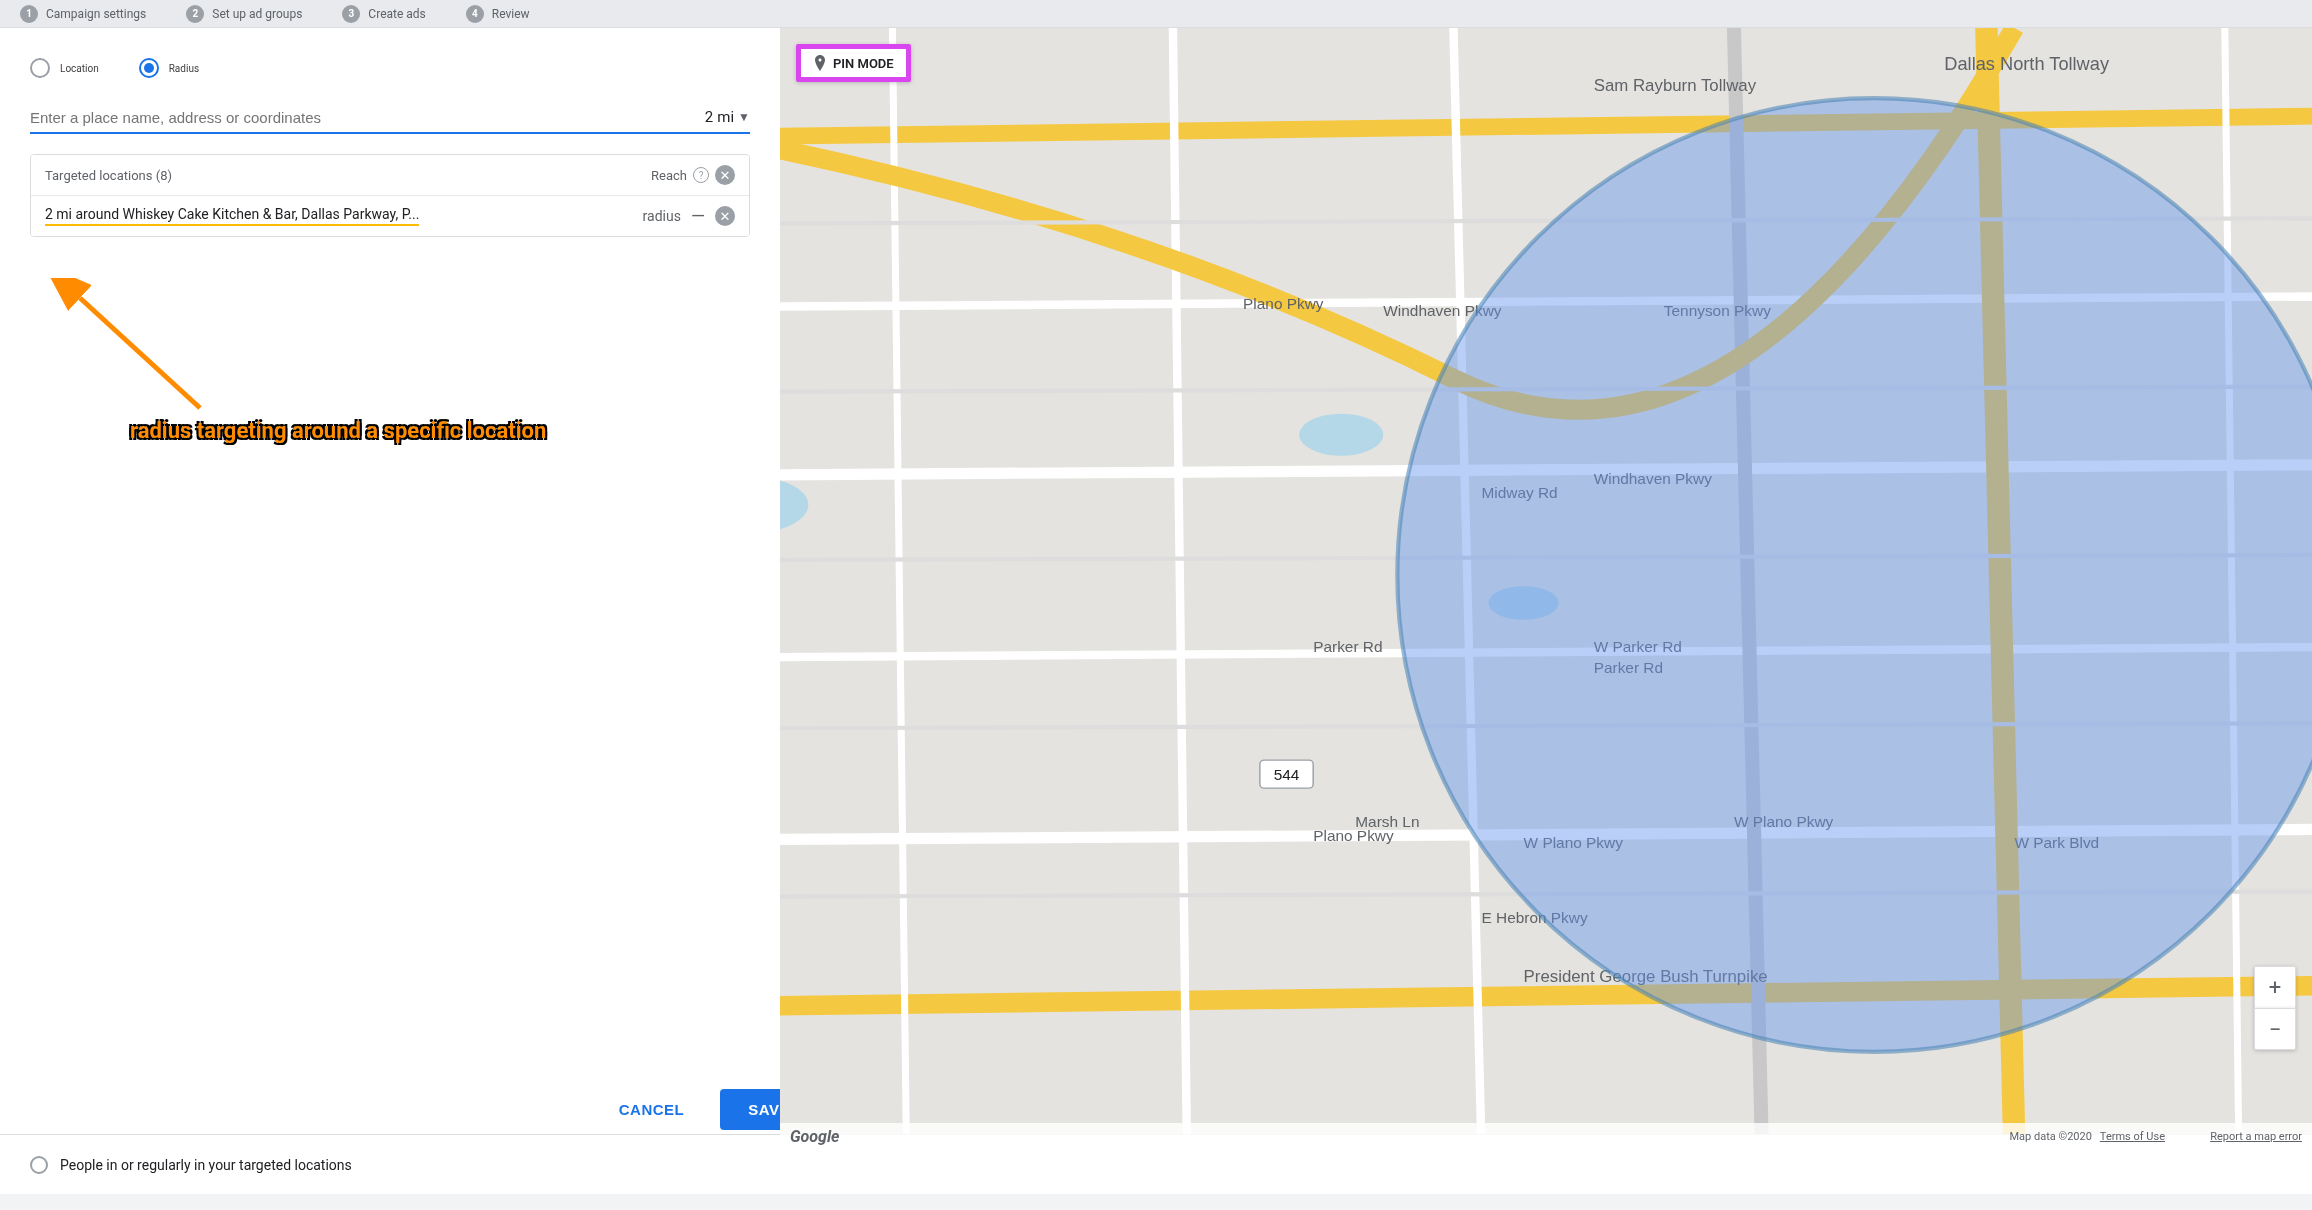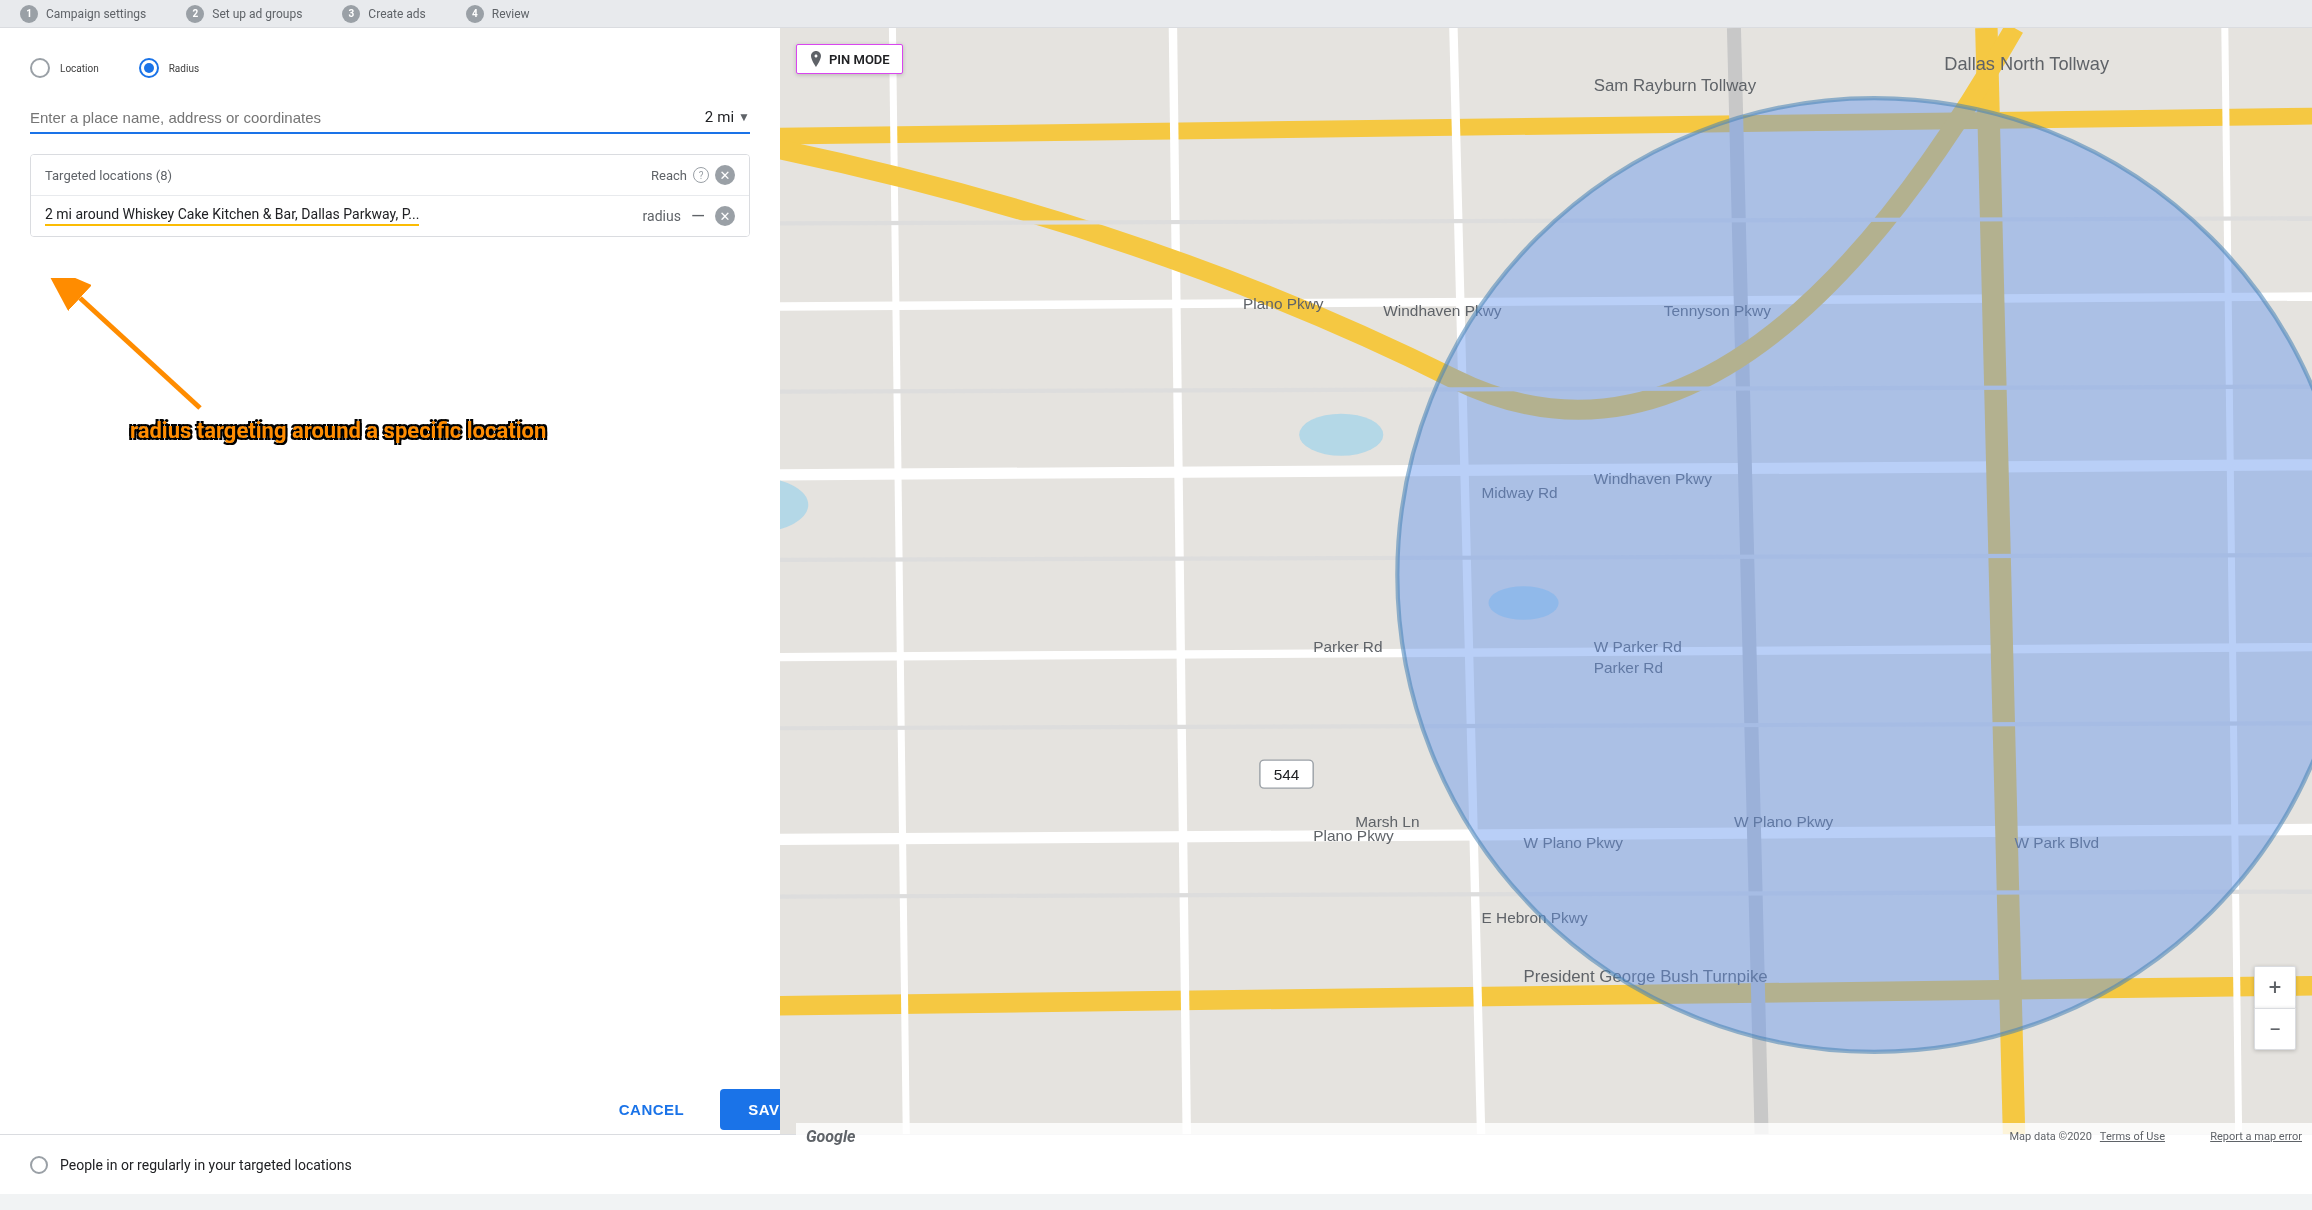--- a/index.html
+++ b/index.html
@@ -251,21 +251,21 @@
       background: #e5e3df;
       overflow: hidden;
     }
 
     
     .pin-mode-btn {
       position: absolute;
       top: 16px;
       left: 16px;
       background: white;
-      border: 1px solid #d946ef;
+      border: 5px solid #d946ef;
       border-radius: 2px;
       padding: 6px 12px;
       font-size: 13px;
       font-weight: 600;
       color: #202124;
       cursor: pointer;
       display: flex;
       align-items: center;
       gap: 6px;
       z-index: 10;
@@ -296,21 +296,21 @@
       border-radius: 2px 2px 0 0;
     }
     .zoom-btn:last-child {
       border-radius: 0 0 2px 2px;
     }
 
     
     .map-footer {
       position: absolute;
       bottom: 0;
-      left: 16px; right: 0;
+      left: 0; right: 0;
       background: rgba(255,255,255,0.8);
       padding: 4px 10px;
       display: flex;
       align-items: center;
       justify-content: space-between;
       font-size: 11px;
       color: #5f6368;
       z-index: 10;
     }
     .google-logo {

